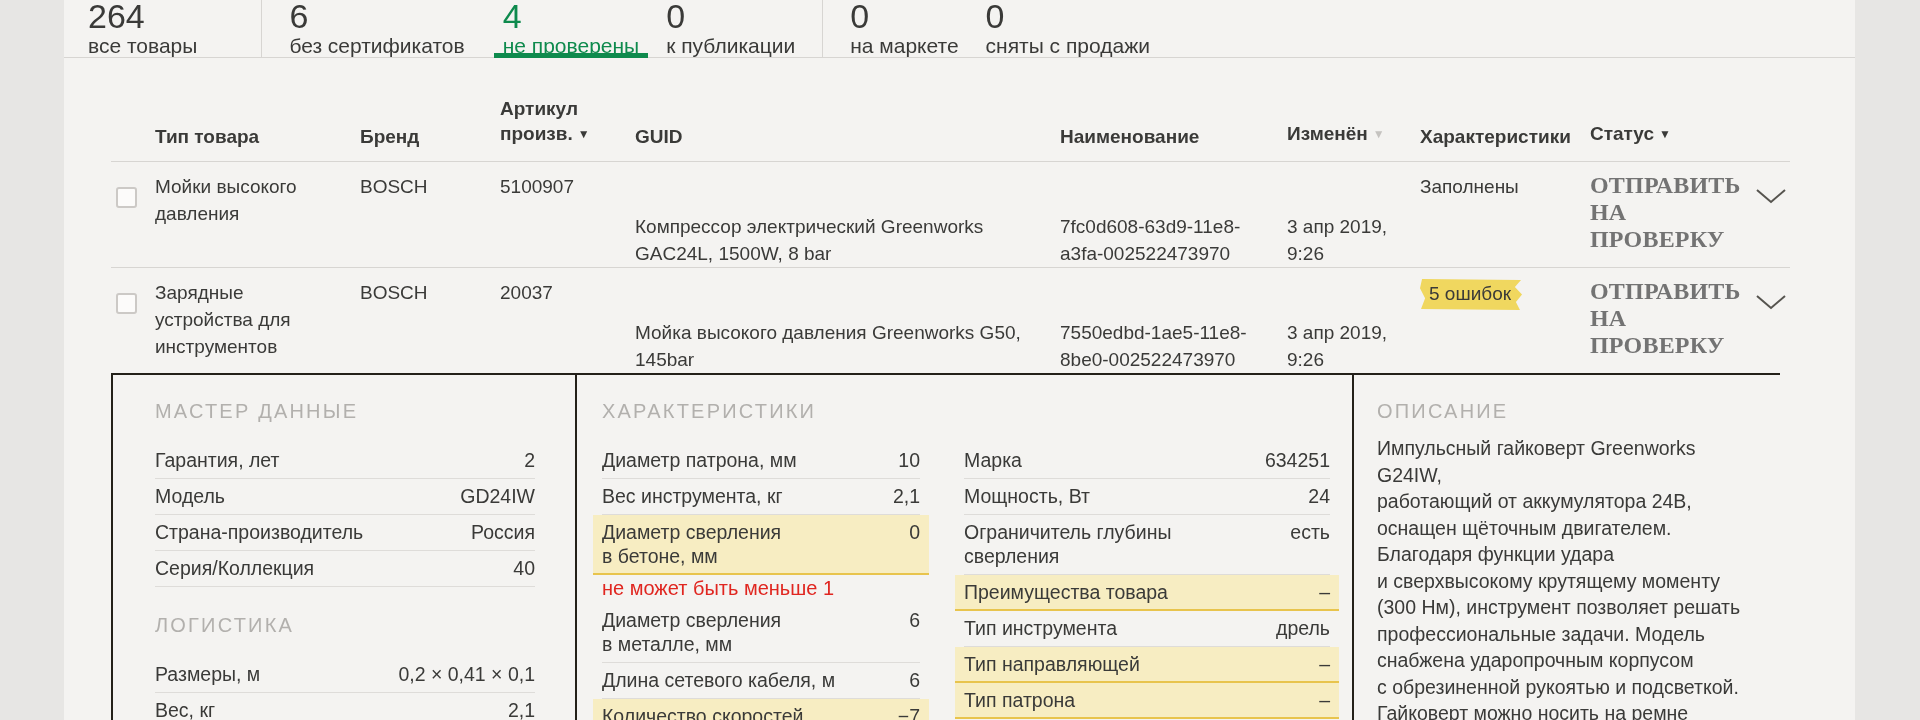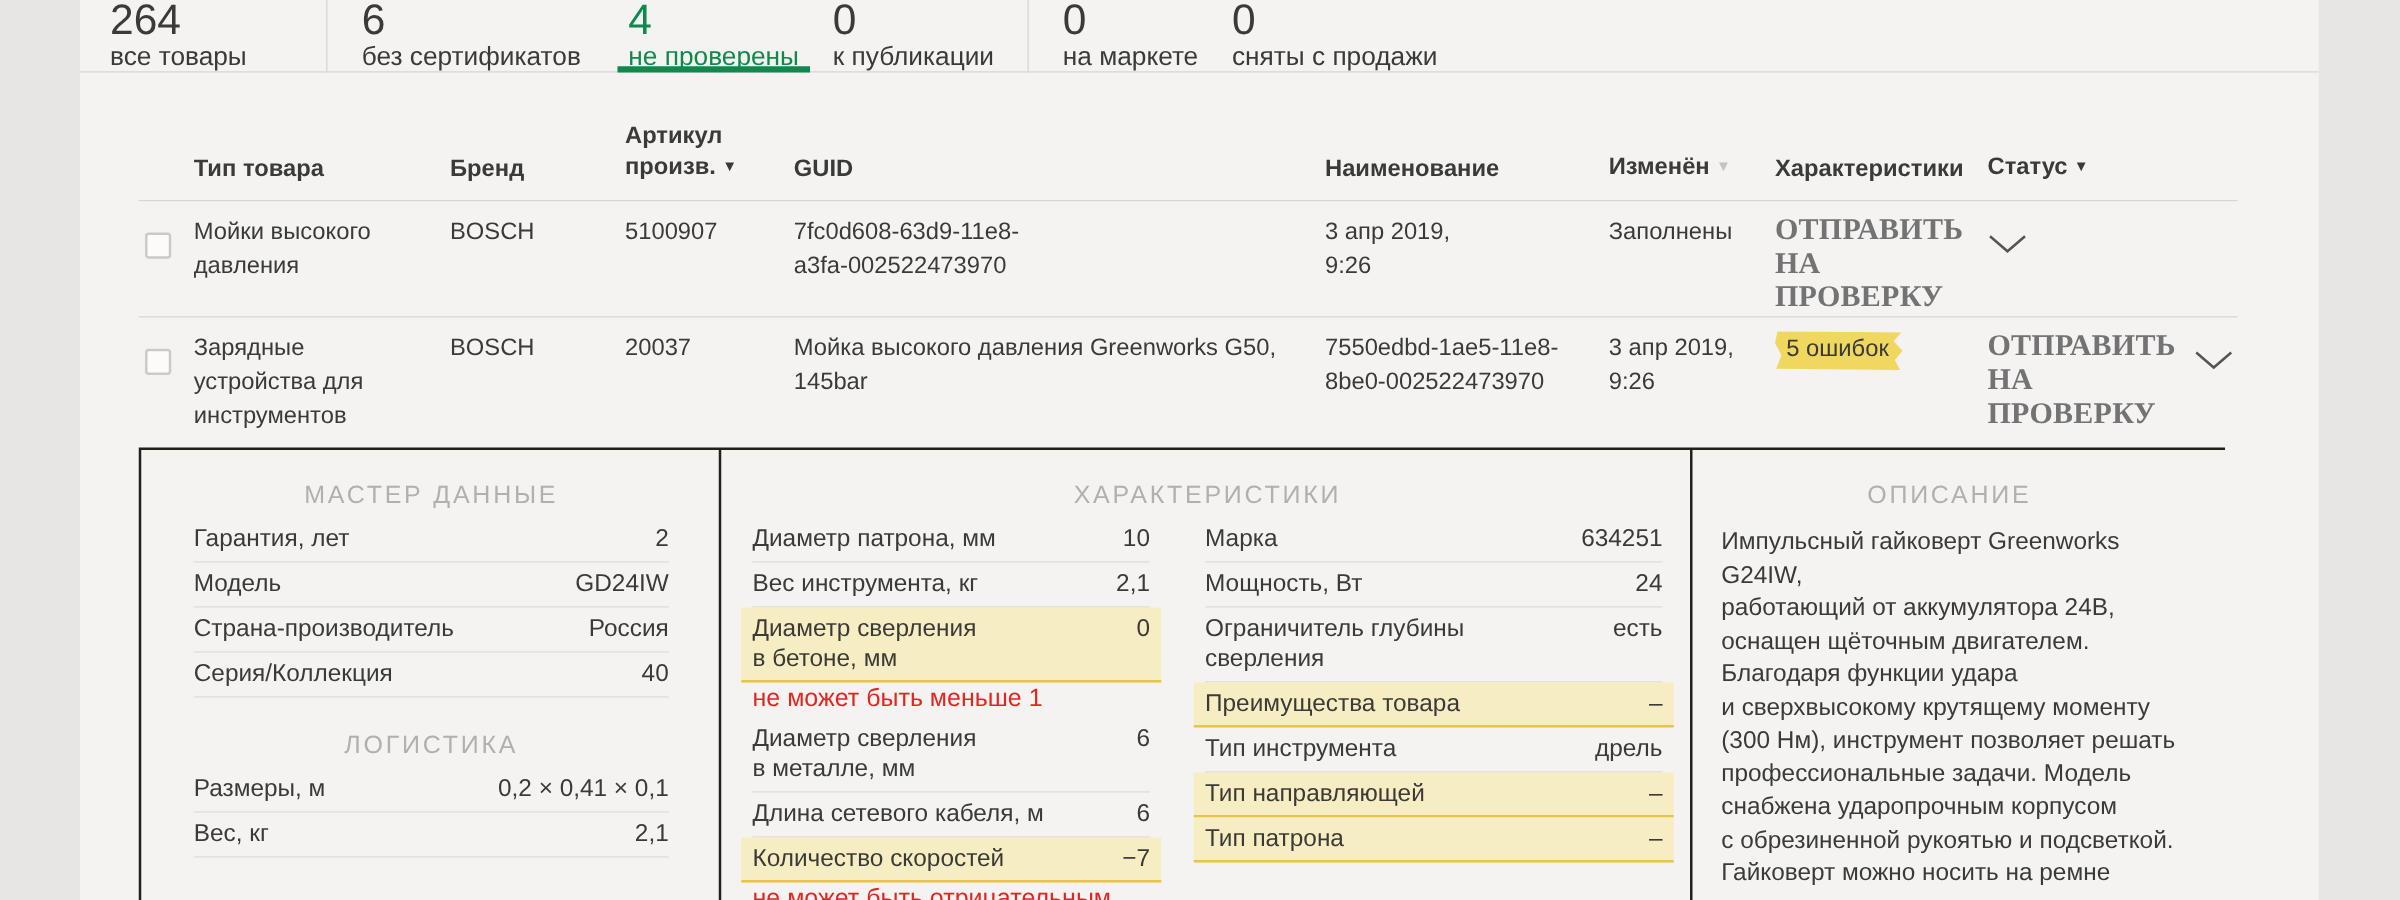--- a/index.html
+++ b/index.html
@@ -21,44 +21,44 @@
   .tab-divider { width: 1px; height: 58px; background: #d7d5d2; }
   .mr-lg { margin-right: 64px; } .mr-md { margin-right: 38px; } .mr-sm { margin-right: 27px; }
 
   
   .table { margin-left: 47px; width: 1679px; }
   .trow { display: grid;
           grid-template-columns: 44px 205px 140px 135px 425px 227px 133px 170px 165px 35px; }
   .cell { padding-right: 28px; }
   .thead { align-items: end; padding: 38px 0 12px; border-bottom: 1px solid #d7d5d2; }
   .thead .cell { font-weight: 700; font-size: 19px; line-height: 25px; }
-  .pre { white-space: pre-line; }
+  .pre { white-space: pre-line; margin-top: 40px; }
   .tri { display: inline-block; font-size: 12px; margin-left: 5px; position: relative; top: -2px; color: #3a3a38; }
   .tri.gray { color: #c5c3c0; }
   .item .cell { padding-top: 11px; font-size: 19px; line-height: 27px; }
   .item.r1 { min-height: 80px; border-bottom: 1px solid #d7d5d2; }
   .item.r2 { min-height: 104px; }
   .cb { display: block; width: 21px; height: 21px; margin: 14px 0 0 5px; background: #fcfbfa;
         border: 2px solid #ccc9c6; border-radius: 3px; cursor: pointer; }
   .status-btn { color: #737373; font-weight: 700; font-size: 24px; line-height: 25px;
                 letter-spacing: .2px; white-space: pre-line; cursor: pointer; font-family: Liberation Serif, serif; }
   .chev { margin-top: 15px; cursor: pointer; }
   .badge { display: inline-block; background: #f0d75f; padding: 1px 11px 3px 9px;
            clip-path: polygon(2% 0, 99% 3%, 93% 26%, 100% 50%, 94% 74%, 98% 100%, 1% 97%, 5% 62%, 0 30%); }
 
   
   .detail { margin-left: 47px; width: 1669px; height: 377px; border-top: 2px solid #232019; display: flex; }
   .detail section { border-left: 2px solid #232019; height: 377px; overflow: hidden; }
   .sec-master { width: 464px; padding: 0 40px 0 42px; }
   .sec-chars  { width: 777px; padding: 0 22px 0 25px; }
   .sec-desc   { width: 428px; padding: 0 38px 0 23px; }
   .sec-title { margin-top: 24px; font-size: 20px; line-height: 24px; letter-spacing: 2.2px;
-               color: #b2b0ad; font-weight: 400; text-align: center; }
+               color: #b2b0ad; font-weight: 400; }
   .sec-title.push { margin-top: 26px; }
-  .kv-list { margin-top: 6px; }
+  .kv-list { margin-top: 20px; }
   .kv { display: flex; justify-content: space-between; align-items: flex-start;
         padding: 5px 0 6px; border-bottom: 1px solid #dedcd9; font-size: 19.5px; line-height: 24px; }
   .kv .k { white-space: pre-line; }
   .kv .v { text-align: right; white-space: nowrap; padding-left: 12px; }
   .kv.warn { background: #f7edc2; border-bottom: 2px solid #e8c44d; margin: 0 -9px; padding: 5px 9px 5px; }
   .kv-err { color: #e02620; font-size: 20px; line-height: 20px; padding: 3px 0 5px; }
   .cols { display: flex; gap: 44px; }
   .col1 { width: 318px; } .col2 { flex: 1; }
   .desc-text { margin-top: 12px; font-size: 19.5px; line-height: 26.5px; white-space: pre-line; }
 </style>
@@ -116,20 +116,22 @@
         <div class="cell"></div>
       </div>
 
       <div class="trow item r1">
         <div class="cell">
             <span class="cb"></span>
           </div>
         <div class="cell">Мойки высокого давления</div>
         <div class="cell">BOSCH</div>
         <div class="cell">5100907</div>
+        <div class="cell pre">Компрессор электрический Greenworks
+GAC24L, 1500W, 8 bar</div>
         <div class="cell pre">7fc0d608-63d9-11e8-
 a3fa-002522473970</div>
         <div class="cell pre">3 апр 2019,
 9:26</div>
         <div class="cell"><span>Заполнены</span></div>
         <div class="cell"><span class="status-btn">ОТПРАВИТЬ
 НА ПРОВЕРКУ</span></div>
         <div class="cell" style="padding-right:0">
           <svg class="chev" width="32" height="17" viewBox="0 0 32 17">
               <polyline points="2,2 16,14 30,2" fill="none" stroke="#56544f" stroke-width="2"></polyline>

